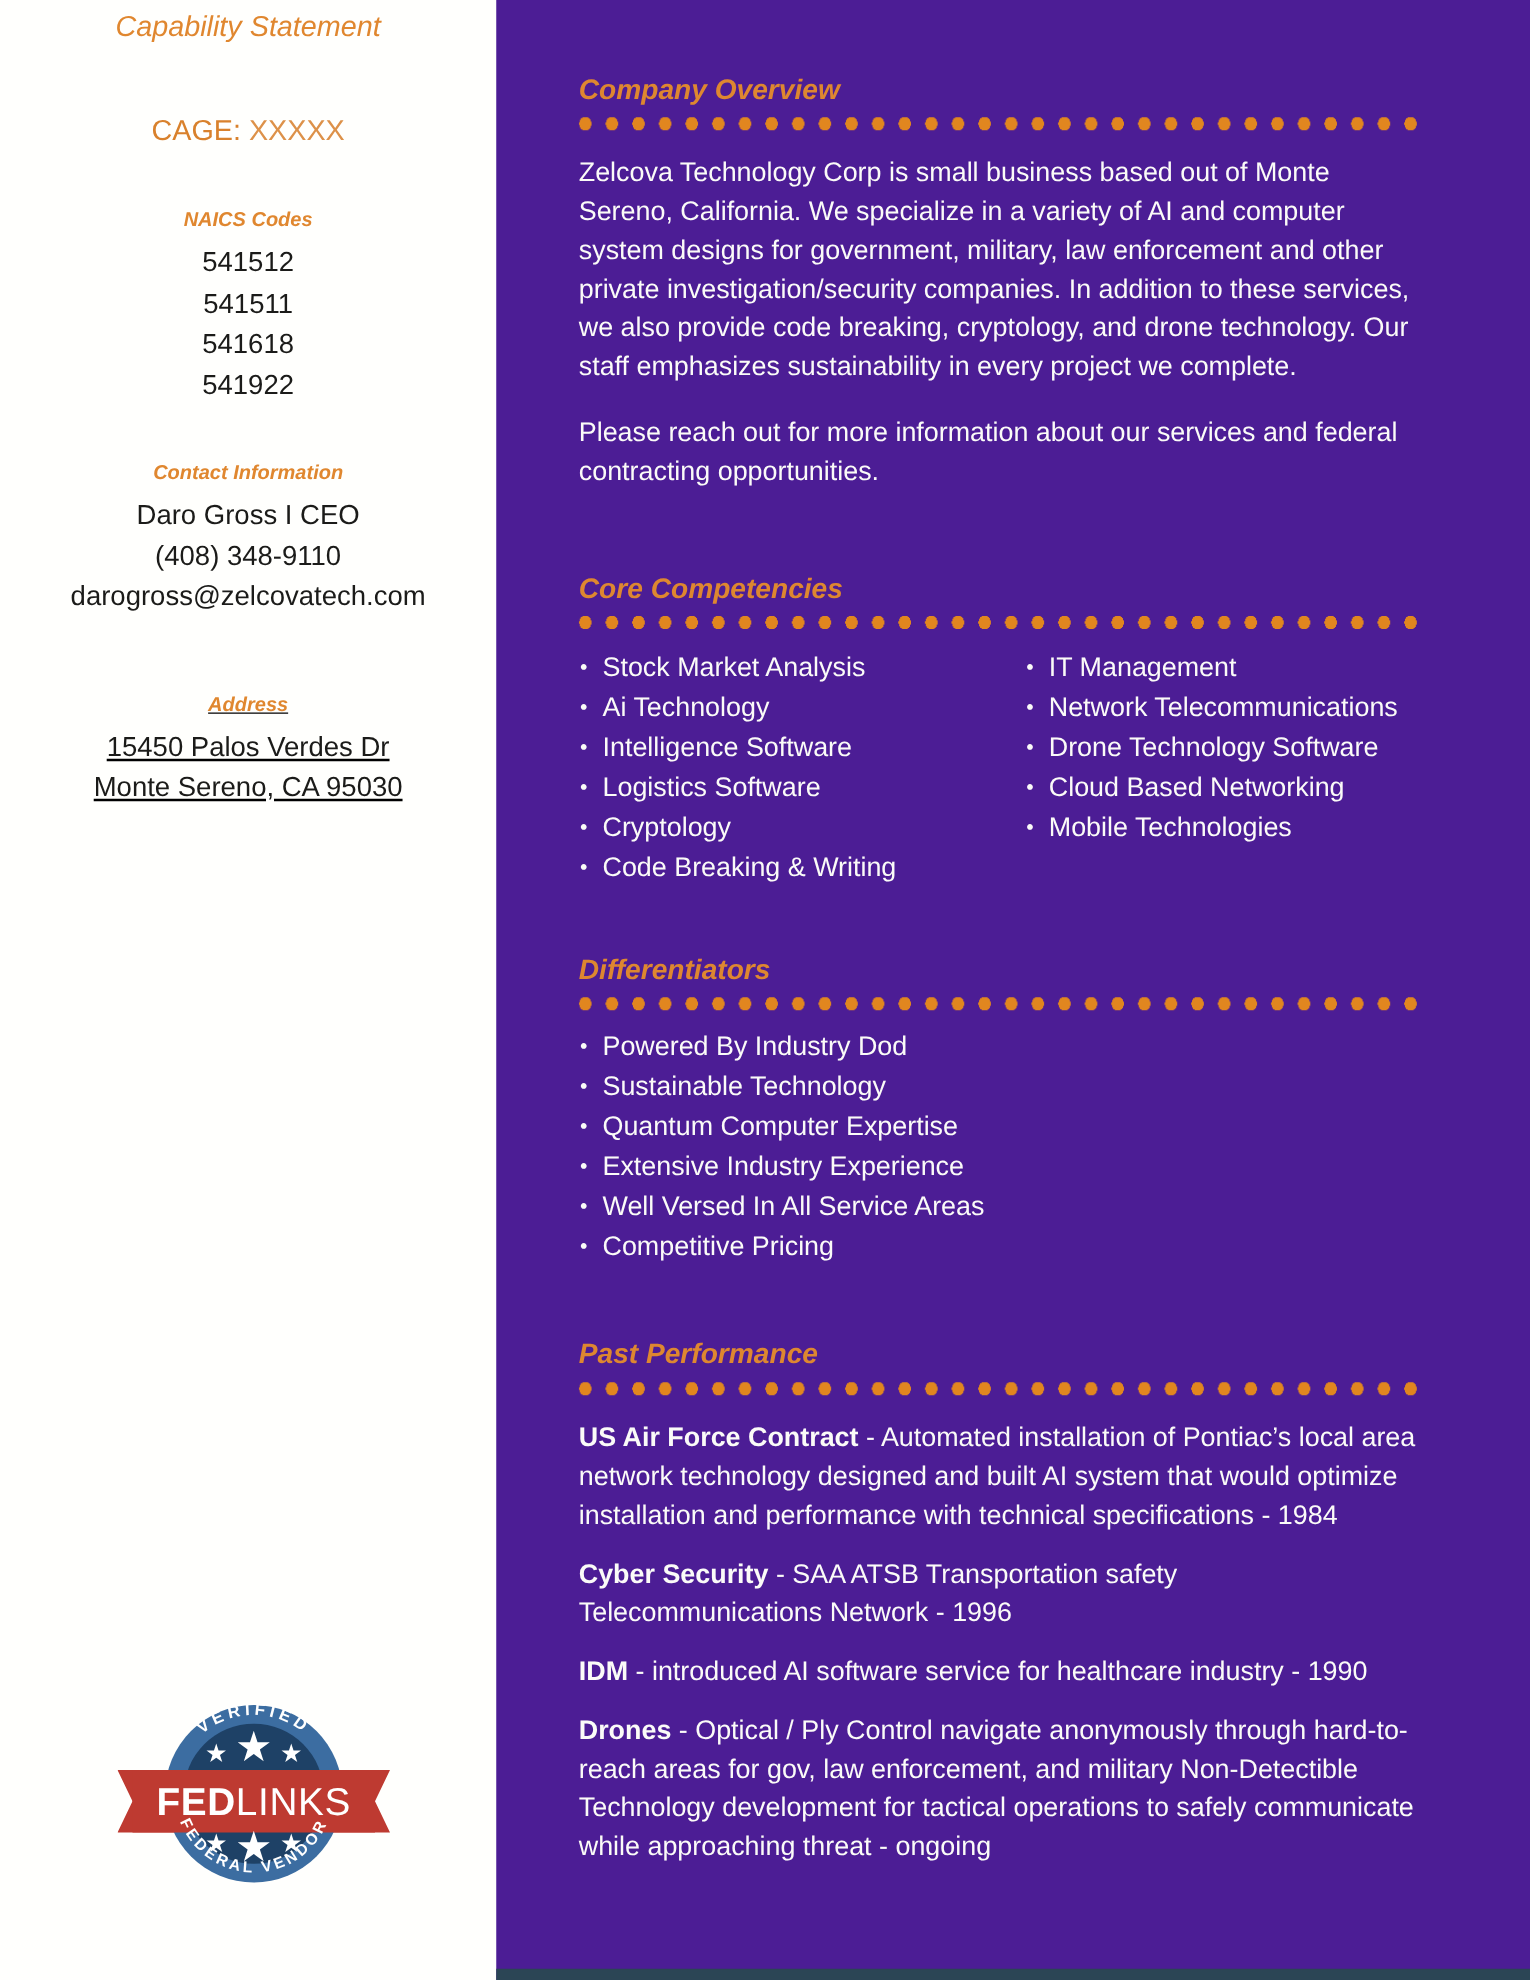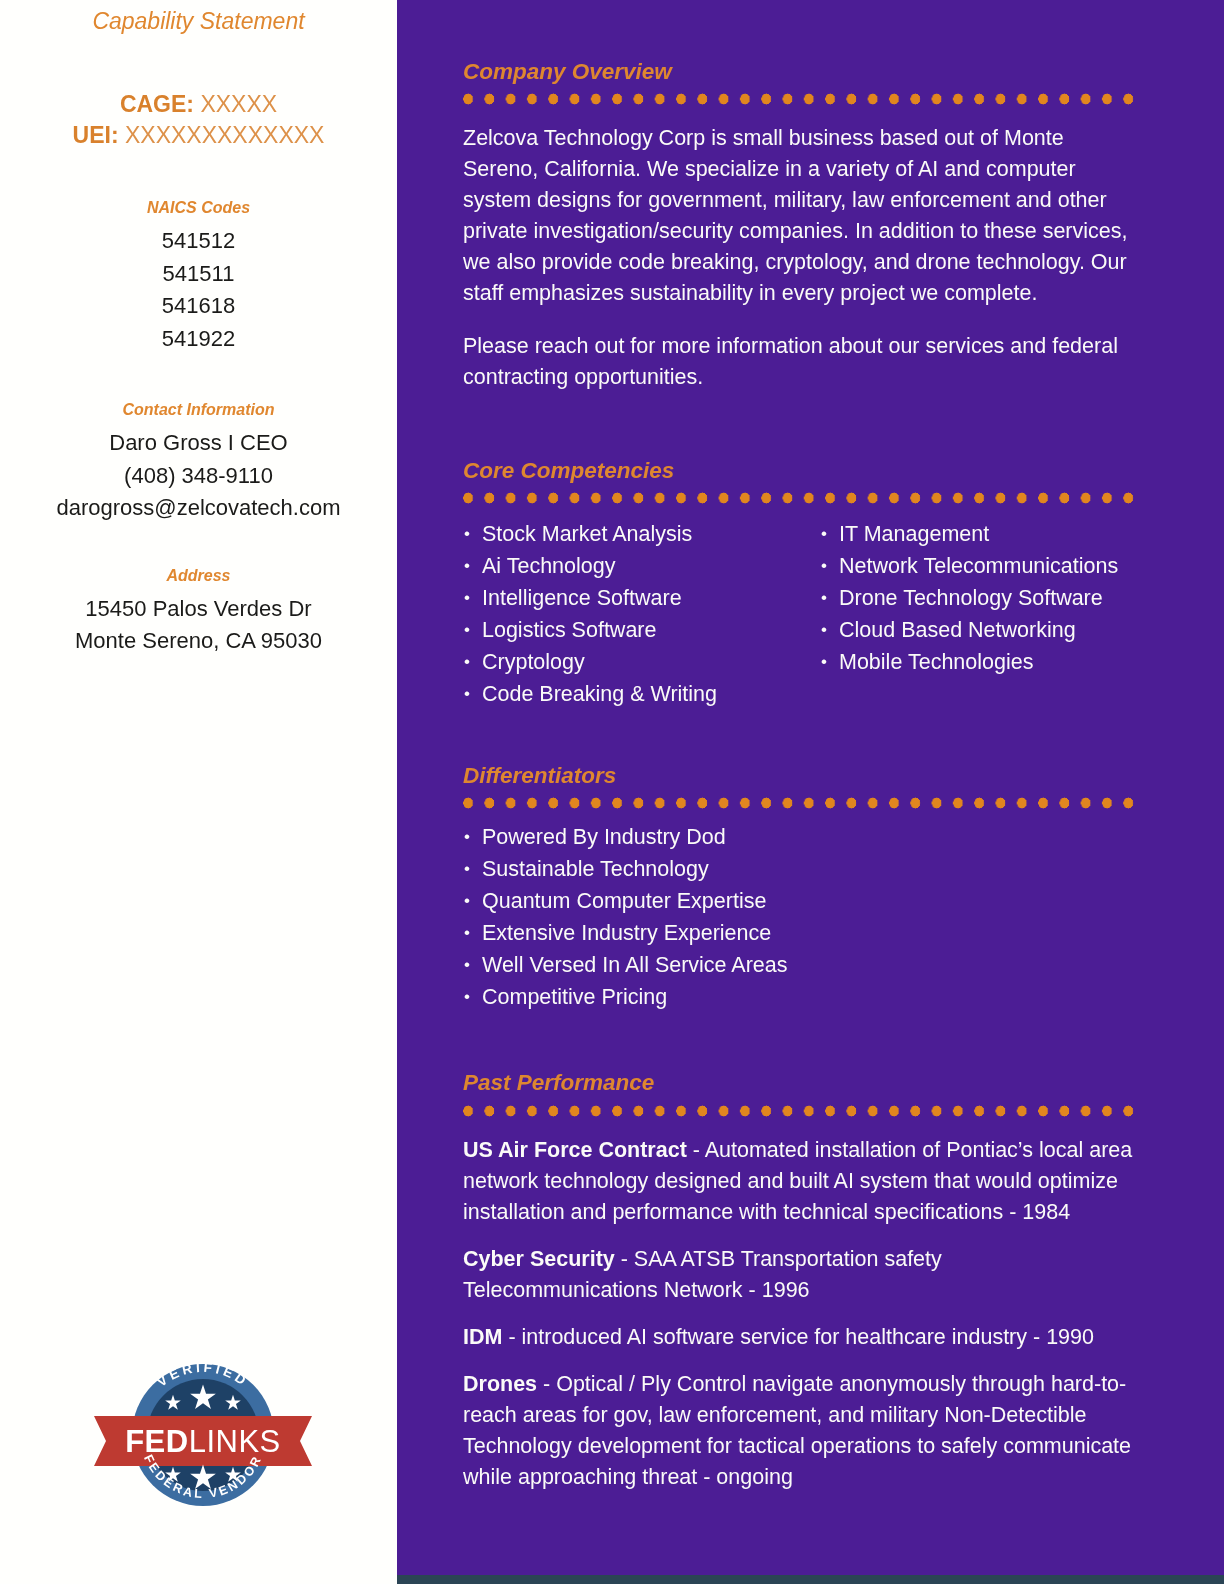--- a/index.html
+++ b/index.html
@@ -14,29 +14,29 @@
   .sidebar {
     position:absolute; left:0; top:0; width:397px; height:1584px;
     background:#fffffd; text-align:center; box-sizing:border-box;
   }
   .company-name {
     margin:60px 30px 0; font-size:46px; line-height:1.24;
     font-weight:bold; color:#e0872f;
   }
   .tagline { margin-top:8px; font-size:23px; font-style:italic; color:#e0872f; }
   .ids { margin-top:54px; font-size:23px; line-height:31px; }
-  .id-label { font-weight:bold; color:#d9812c; }
+  .id-label { font-weight:normal; color:#d9812c; }
   .id-value { color:#dd9149; }
   .side-heading {
     font-size:16px; font-weight:bold; font-style:italic; color:#e0872f;
     margin:0;
   }
   .naics-block   { margin-top:48px; }
   .contact-block { margin-top:46px; }
-  .address-block { margin-top:42px; }
+  .address-block { margin-top:62px;text-decoration:underline; }
   .side-lines { margin:8px 0 0; padding:0; list-style:none;
     font-size:22px; line-height:32.5px; color:#1b1b19; }
 
   .badge-wrap { position:absolute; left:94px; top:1326px; width:218px; height:218px; }
 
   
   .panel {
     position:absolute; left:397px; top:0; width:827px; height:1584px;
     background:#4c1d95; box-sizing:border-box;
     padding:0 82px 0 66px; color:#fbfbf8;
@@ -84,24 +84,20 @@
 </head>
 <body>
 
 <aside class="sidebar">
   <div class="tagline">Capability Statement</div>
 
   <div class="ids">
     <div>
       <span class="id-label">CAGE:</span>
       <span class="id-value">XXXXX</span>
-    </div>
-    <div>
-      <span class="id-label">UEI:</span>
-      <span class="id-value">XXXXXXXXXXXXX</span>
     </div>
   </div>
 
   <div class="naics-block">
     <h3 class="side-heading">NAICS Codes</h3>
     <ul class="side-lines">
 
     <li>541512</li>
         <li>541511</li>
         <li>541618</li>

